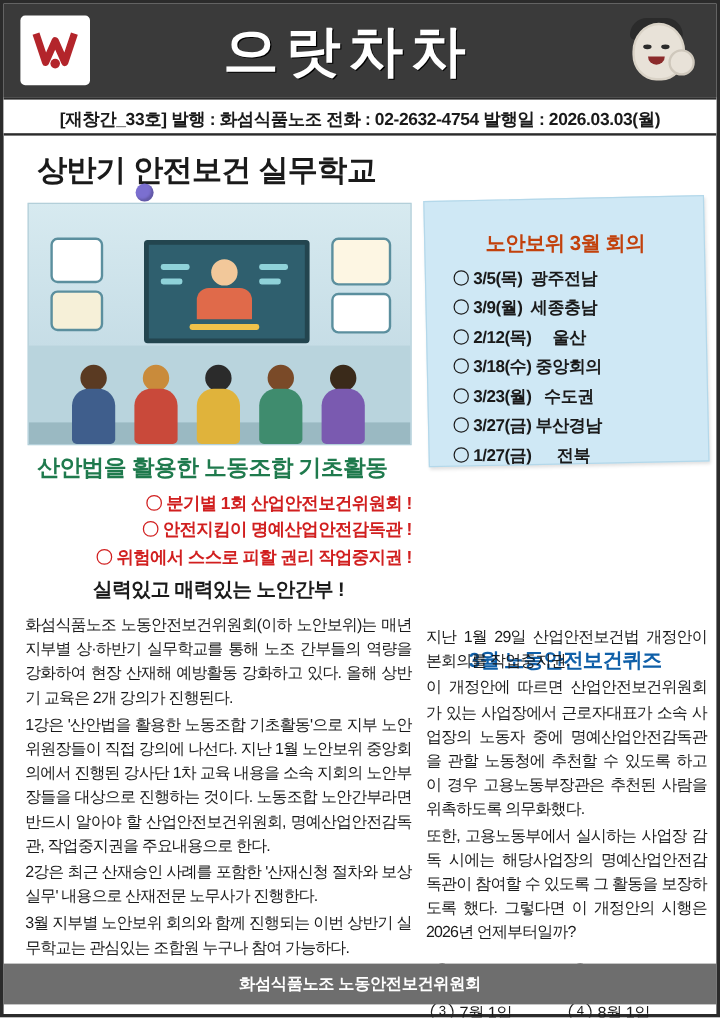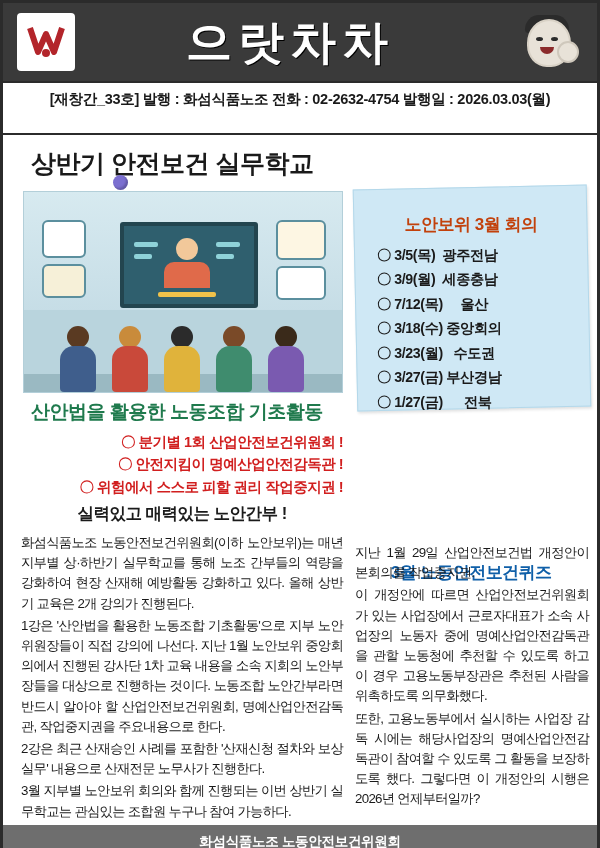--- a/index.html
+++ b/index.html
@@ -105,21 +105,21 @@
   }
 
   
   .issue-bar {
     border-top: 2px solid #2b2b2b;
     border-bottom: 2px solid #2b2b2b;
     background: #ffffff;
     text-align: center;
     font-size: 14.5px;
     font-weight: bold;
-    padding: 7px 0 24px;
+    padding: 7px 0 2px;
     letter-spacing: -0.3px;
   }
 
   
   .content {
     position: relative;
     height: 724px;
     padding: 0;
   }
 
@@ -437,21 +437,21 @@
     </div>
 
     <div class="note"></div>
     <div class="note-dot"></div>
 
     <div class="meet-title">노안보위 3월 회의</div>
 
     <div class="meet-list">
       <div class="row">〇 3/5(목)  광주전남</div>
       <div class="row">〇 3/9(월)  세종충남</div>
-      <div class="row">〇 7/12(목)     울산</div>
+      <div class="row">〇 2/12(목)     울산</div>
       <div class="row">〇 3/18(수) 중앙회의</div>
       <div class="row">〇 3/23(월)   수도권</div>
       <div class="row">〇 3/27(금) 부산경남</div>
       <div class="row">〇 1/27(금)      전북</div>
     </div>
 
     <div class="quiz-title">3월 노동안전보건퀴즈</div>
 
     <div class="quiz-body">
       <p>    지난 1월 29일 산업안전보건법 개정안이 본회의를 작업중지권.</p>

